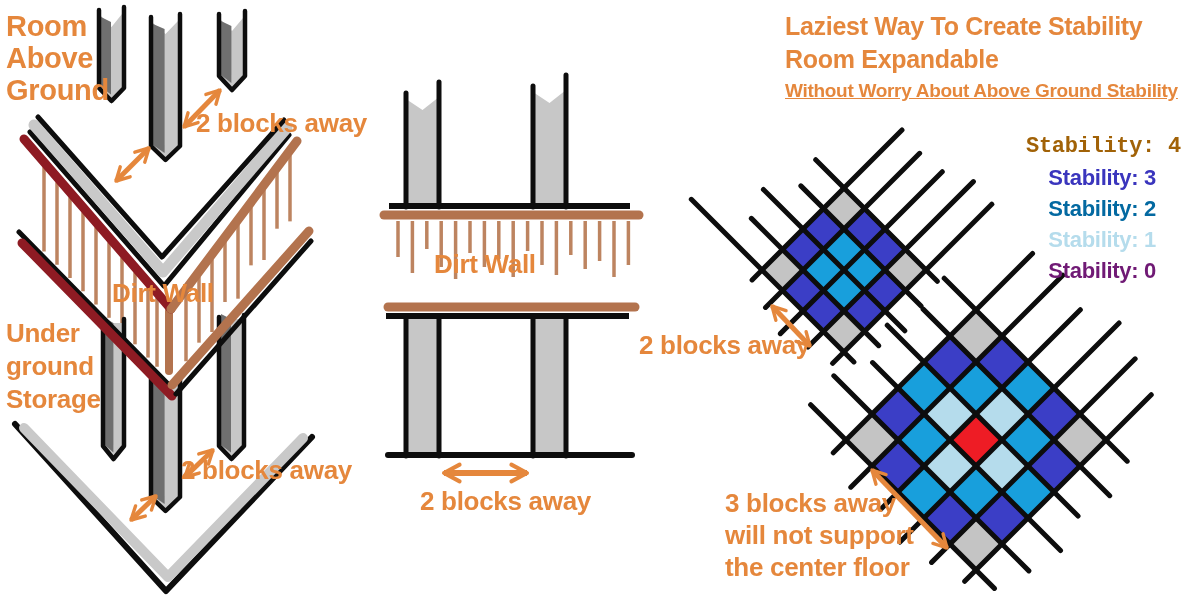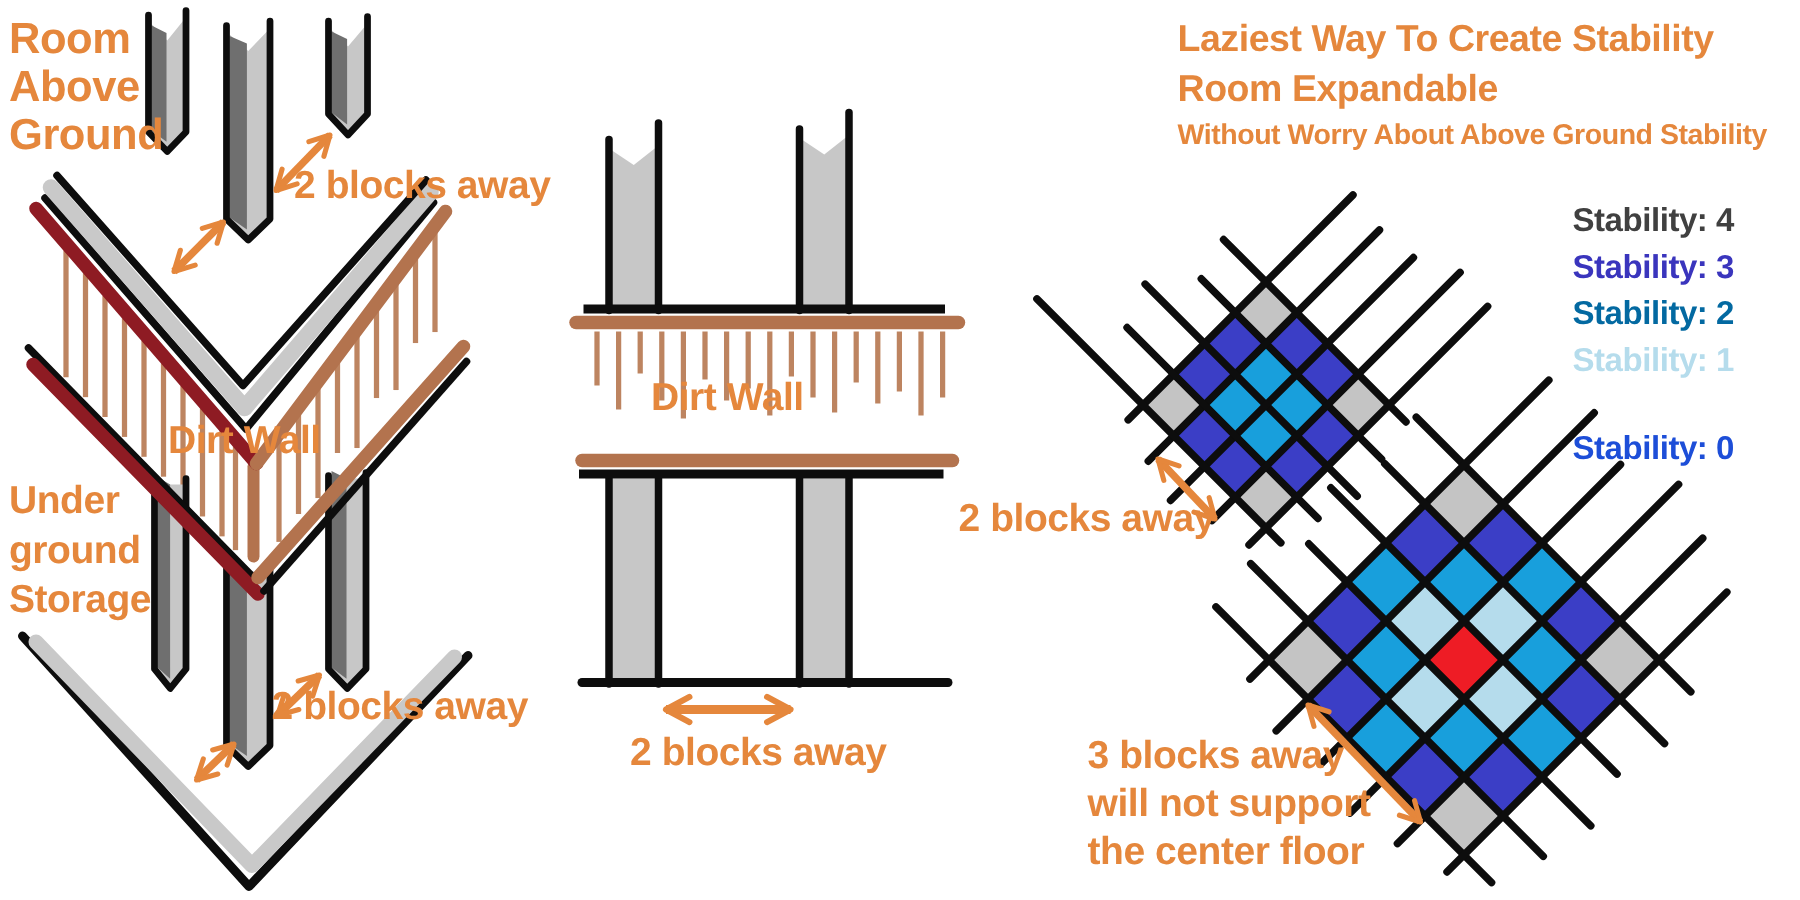--- a/index.html
+++ b/index.html
@@ -9,21 +9,21 @@
   .txt{position:absolute;color:var(--orange,#e5873c);letter-spacing:-0.3px;white-space:nowrap;}
   .t-room{left:6px;top:10px;font-size:29px;line-height:32px;}
   .t-2top{left:196px;top:108px;font-size:26px;}
   .t-dirtL{left:112px;top:278px;font-size:26px;}
   .t-under{left:6px;top:317px;font-size:26px;line-height:33px;}
   .t-2botL{left:181px;top:455px;font-size:26px;}
   .t-dirtM{left:434px;top:249px;font-size:26px;}
   .t-2mid{left:420px;top:486px;font-size:26px;}
   .t-title{left:785px;top:10px;}
   .t-title .l{font-size:25px;line-height:33px;}
-  .t-title .sub{font-size:19px;line-height:24px;margin-top:3px;}
+  .t-title .sub{font-size:19px;line-height:24px;margin-top:3px;text-decoration:underline;}
   .legend{left:1026px;top:131px;width:130px;text-align:right;}
   .legend .li{font-size:22px;line-height:31px;}
   .t-2small{left:639px;top:330px;font-size:26px;}
   .t-3blocks{left:725px;top:487px;font-size:26px;line-height:32px;}
 </style>
 </head>
 <body>
 
 <div class="stage" id="stage" style="background: rgb(255, 255, 255); --orange: #e5873c;">
 
@@ -215,25 +215,25 @@
   <div class="txt t-dirtM">Dirt Wall</div>
   <div class="txt t-2mid">2 blocks away</div>
 
   <div class="txt t-title">
     <div class="l">Laziest Way To Create Stability</div>
     <div class="l">Room Expandable</div>
     <div class="sub">Without Worry About Above Ground Stability</div>
   </div>
 
   <div class="txt legend">
-    <div class="li" style="color: #404040;">Stability: 4</div>
+    <div class="li" style="color: #a16207; font-family: Liberation Mono, monospace;">Stability: 4</div>
     <div class="li" style="color: rgb(58, 53, 189);">Stability: 3</div>
     <div class="li" style="color: #0369a1;">Stability: 2</div>
     <div class="li" style="color: rgb(181, 220, 236);">Stability: 1</div>
-    <div class="li" style="color: #1d4ed8; margin-top: 28px;">Stability: 0</div>
+    <div class="li" style="color: #701a75;">Stability: 0</div>
   </div>
 
   <div class="txt t-2small">2 blocks away</div>
   <div class="txt t-3blocks">
     <div>3 blocks away</div>
     <div>will not support</div>
     <div>the center floor</div>
   </div>
 </div>
 

